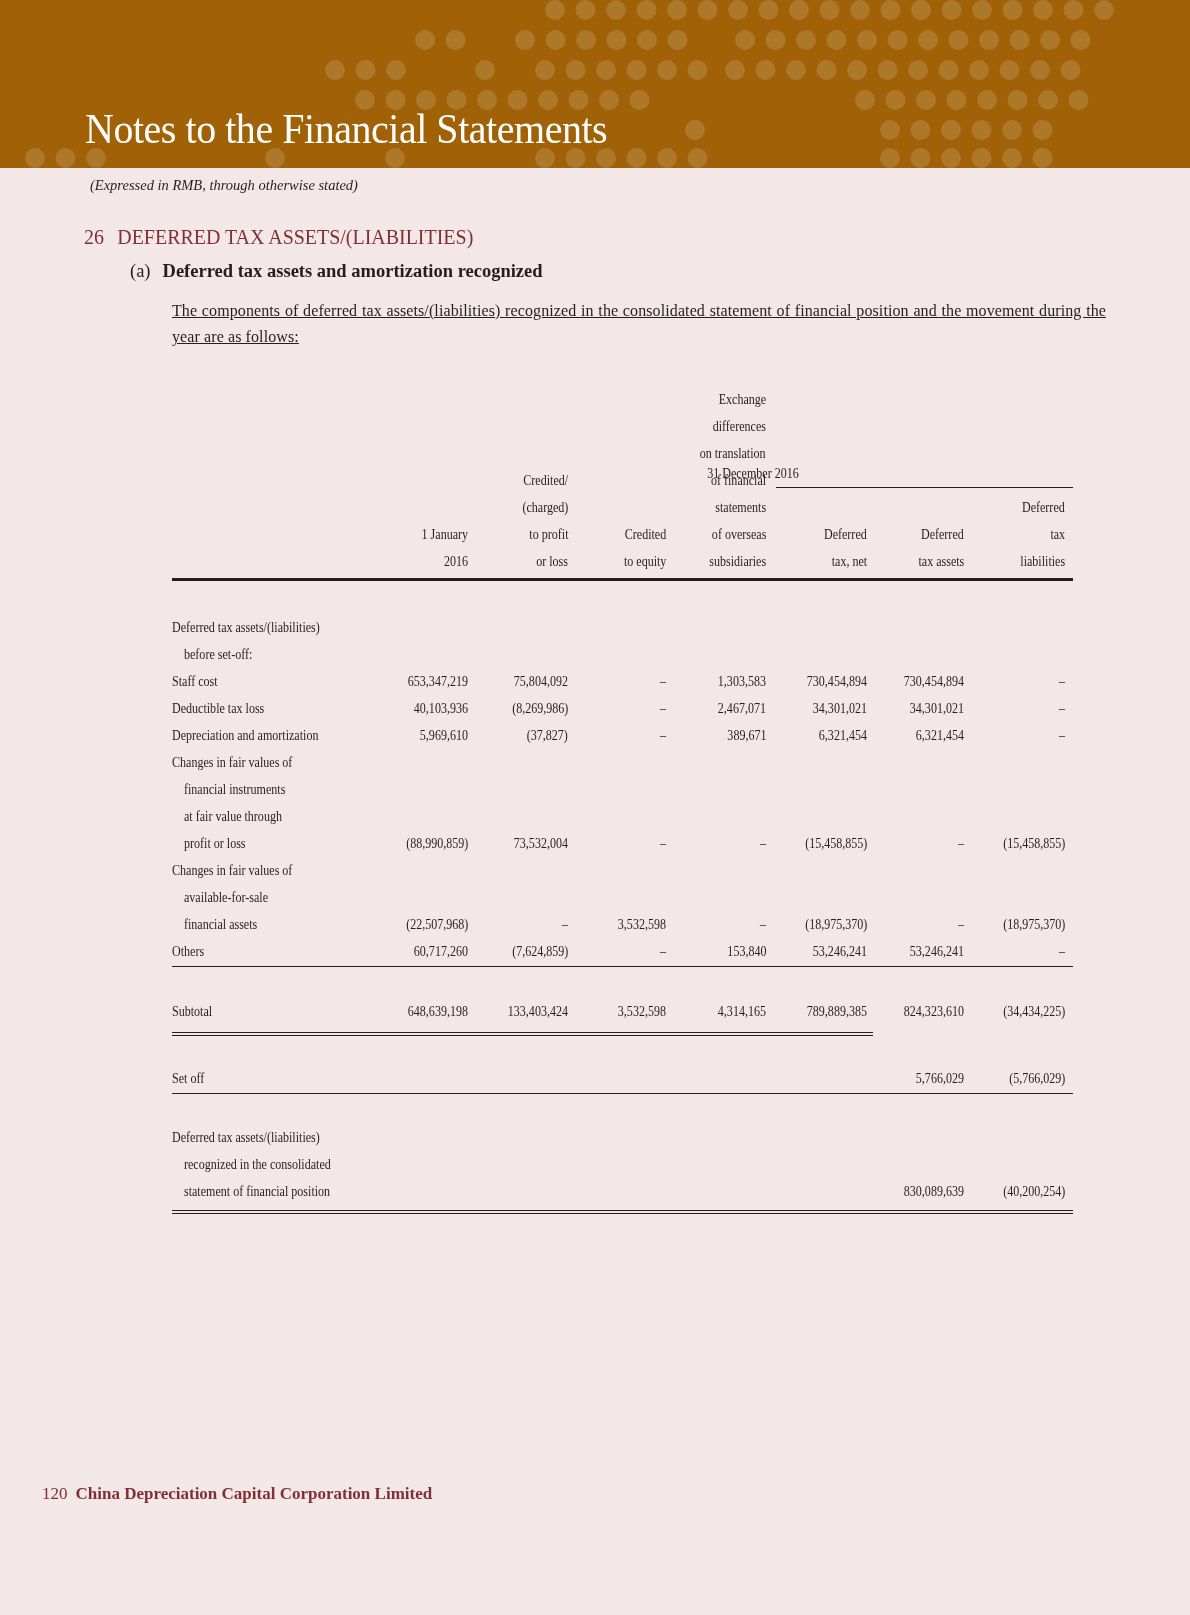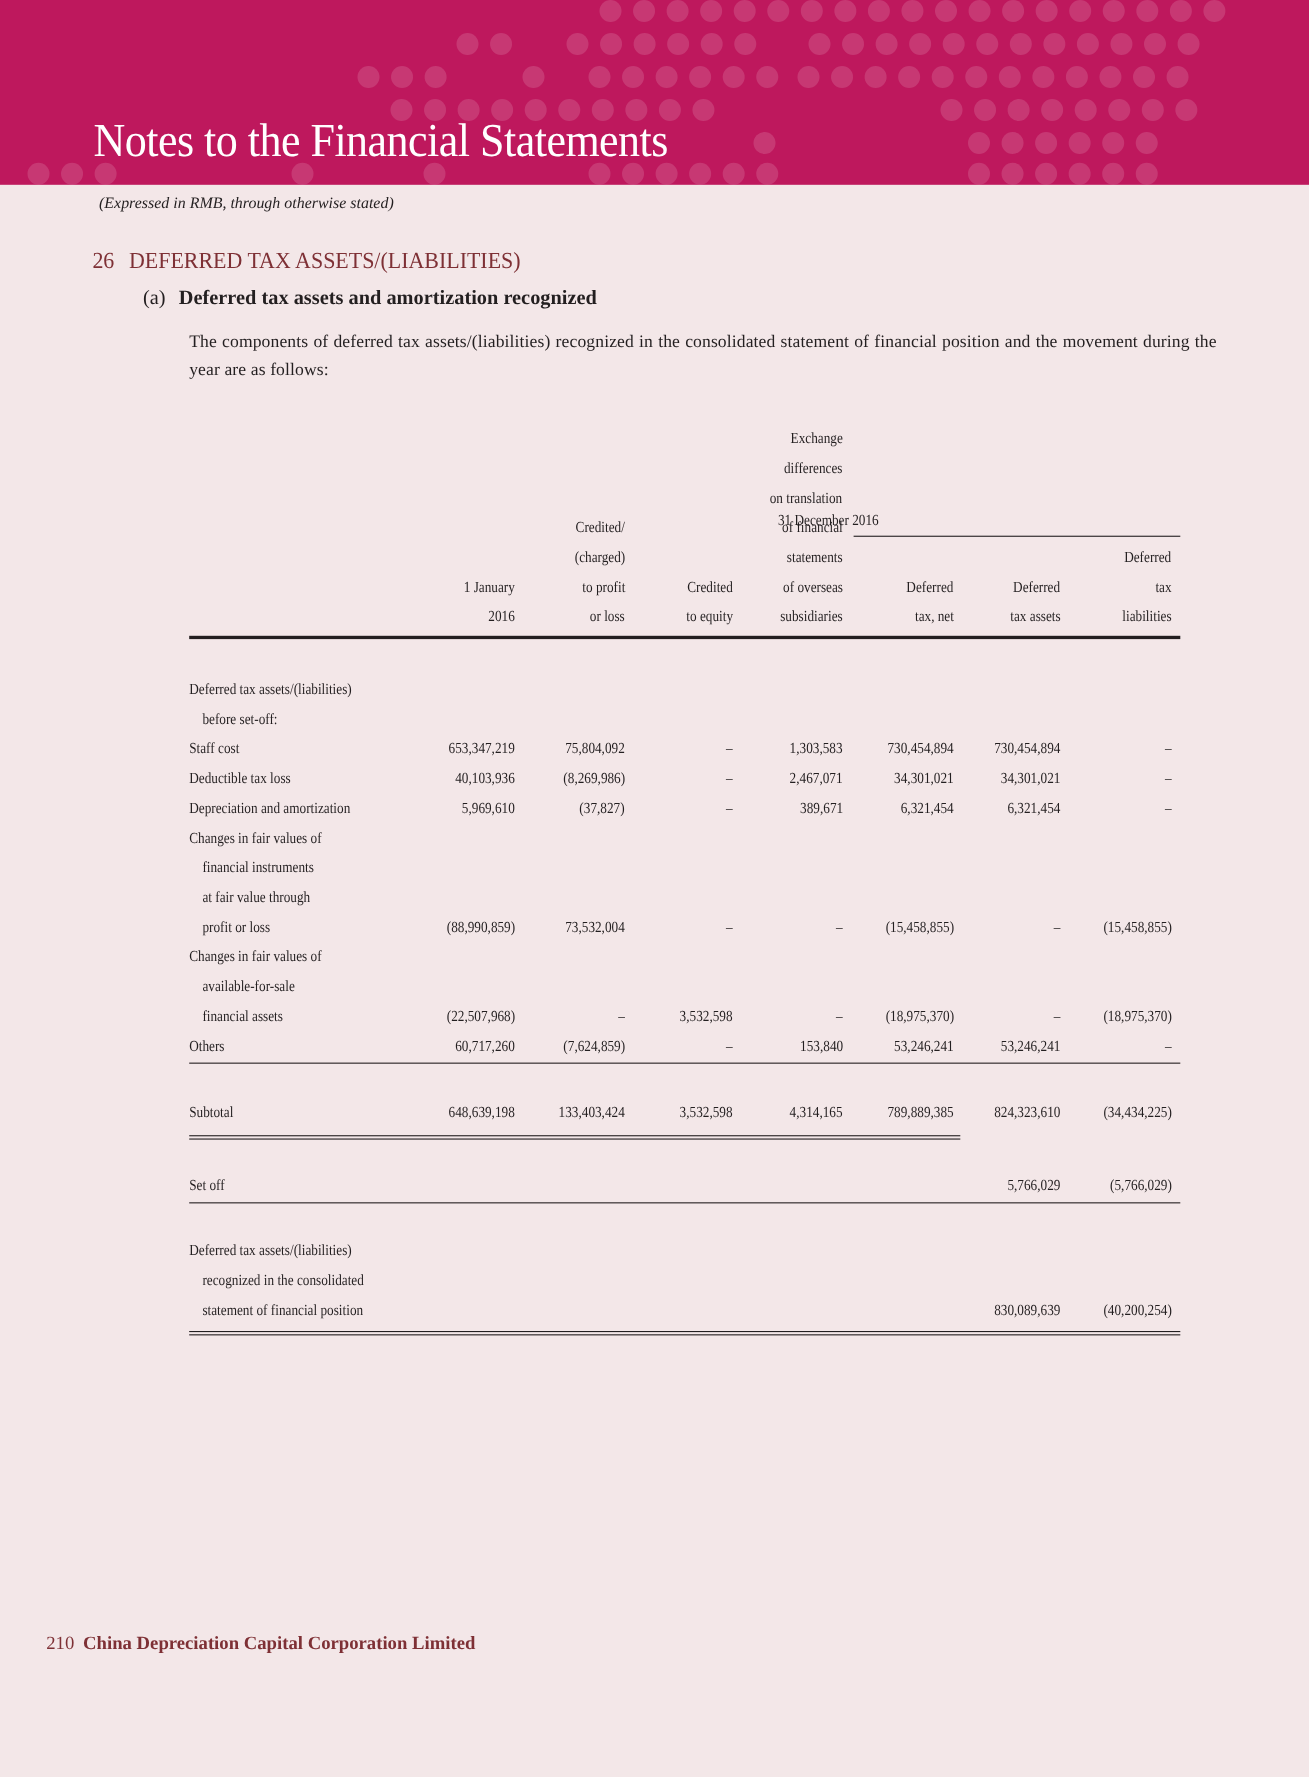--- a/index.html
+++ b/index.html
@@ -6,21 +6,21 @@
     html, body { width: 1190px; height: 1615px; }
     body {
       position: relative;
       background: #f3e7e8;
       font-family: "Liberation Serif", "DejaVu Serif", serif;
       color: #231f20;
       overflow: hidden;
     }
     .banner {
       position: absolute; left: 0; top: 0; width: 1190px; height: 168px;
-      background: #be185d; overflow: hidden;
+      background: #a16207; overflow: hidden;
     }
     .banner svg { position: absolute; left: 0; top: 0; }
     .banner-title {
       position: absolute; left: 85px; top: 104px;
       font-size: 43px; color: #ffffff; letter-spacing: -0.5px;
       font-family: "Liberation Serif", "DejaVu Serif", serif;
       white-space: nowrap;
       transform: scaleX(0.93); transform-origin: left top;
     }
     .subtitle {
@@ -35,20 +35,21 @@
     .section-heading .num { margin-right: 14px; }
     .sub-heading {
       position: absolute; left: 130px; top: 261px;
       font-size: 18.5px; font-weight: bold; color: #231f20; white-space: nowrap;
     }
     .sub-heading .letter { font-weight: normal; margin-right: 12px; }
     .intro {
       position: absolute; left: 172px; top: 298px; width: 934px;
       font-size: 16px; line-height: 26px; text-align: justify; color: #231f20;
       letter-spacing: 0.1px;
+      text-decoration: underline;
     }
 
     
     .tbl { position: absolute; left: 172px; top: 0; width: 934px; height: 1615px; }
     .cell {
       position: absolute; font-size: 14px; white-space: nowrap; line-height: 18px;
       transform: scaleX(0.86); transform-origin: right center;
     }
     .cell.left { transform-origin: left center; }
     .rule { position: absolute; background: #231f20; }
@@ -283,14 +284,14 @@
     <div class="cell left" style="top: 1129px; left: 0px;">Deferred tax assets/(liabilities)</div>
     <div class="cell left" style="top: 1156px; left: 12px;">recognized in the consolidated</div>
     <div class="cell left" style="top: 1183px; left: 12px;">statement of financial position</div>
     <div class="cell" style="top: 1183px; right: 142px; text-align: right;">830,089,639</div>
     <div class="cell" style="top: 1183px; right: 41px; text-align: right;">(40,200,254)</div>
     <div class="rule" style="left: 0px; top: 1210px; width: 901px; height: 1.3px;"></div>
     <div class="rule" style="left: 0px; top: 1213px; width: 901px; height: 1.3px;"></div>
   </div>
 
 <div class="footer">
-  <span class="page-num">210</span><span class="company">China Depreciation Capital Corporation Limited</span>
+  <span class="page-num">120</span><span class="company">China Depreciation Capital Corporation Limited</span>
 </div>
 
 </body></html>

